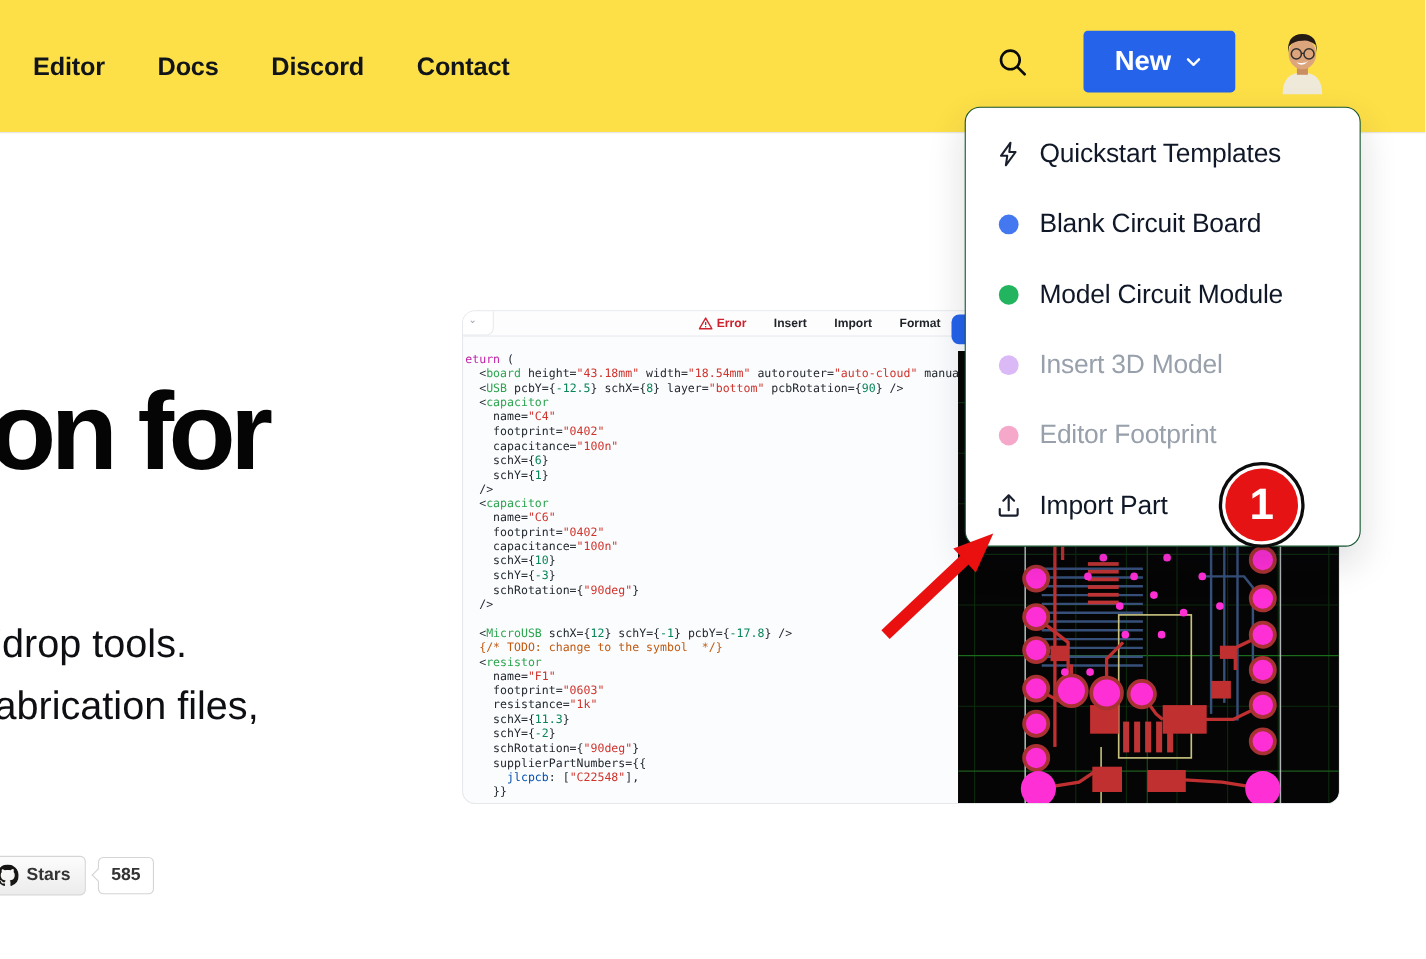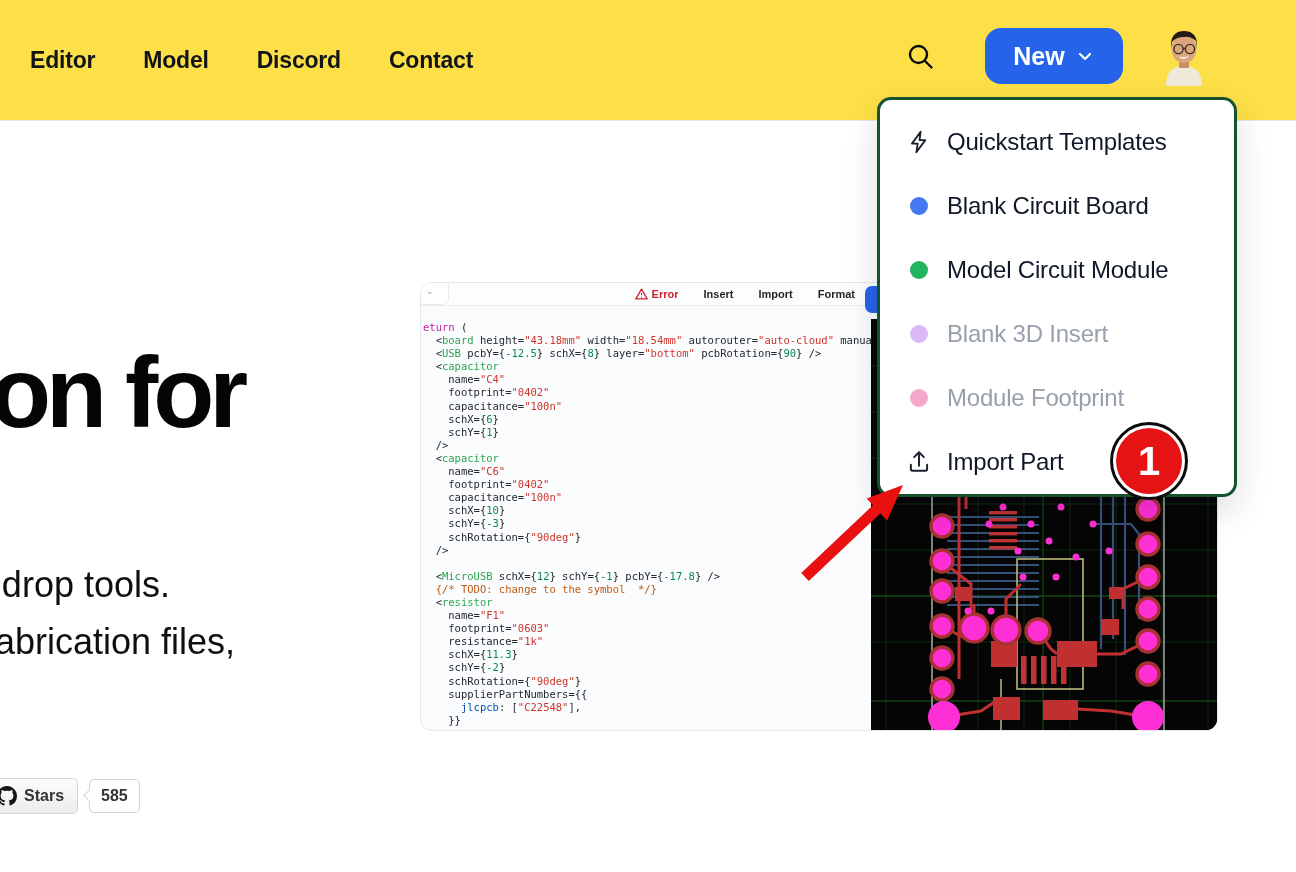--- a/index.html
+++ b/index.html
@@ -5,21 +5,21 @@
   html,body{margin:0;padding:0;background:#fff;}
   .stage{position:relative;width:1296px;height:872px;overflow:hidden;background:#fff;
          font-family:"Liberation Sans",sans-serif;}
 
   
   .topnav{position:absolute;left:0;top:0;width:1296px;height:120px;background:#fde047;
           border-bottom:1px solid #e6e8eb;z-index:1;}
   .navlinks{position:absolute;left:30px;top:0;height:120px;display:flex;align-items:center;gap:48px;}
   .navlink{font-size:23px;font-weight:700;color:#111418;cursor:pointer;letter-spacing:-.2px;}
   .search-ic{position:absolute;left:905px;top:41px;width:32px;height:32px;cursor:pointer;}
-  .new-btn{position:absolute;left:985px;top:28px;width:138px;height:56px;border:none;border-radius:16px;
+  .new-btn{position:absolute;left:985px;top:28px;width:138px;height:56px;border:none;border-radius:4px;
            background:#2563eb;color:#fff;font-family:inherit;font-size:25px;font-weight:600;
            display:flex;align-items:center;justify-content:center;gap:10px;cursor:pointer;}
   .avatar{position:absolute;left:1156px;top:26px;width:56px;height:60px;cursor:pointer;}
 
   
   .hero-heading{position:absolute;left:-10px;top:340px;margin:0;font-size:100px;line-height:1.05;
                 font-weight:900;letter-spacing:-5px;color:#050505;white-space:nowrap;}
   .hero-par{position:absolute;left:-5px;top:556px;font-size:36px;line-height:57px;color:#0d0f12;
             white-space:nowrap;}
   .gh{position:absolute;left:-14px;top:778px;display:flex;align-items:center;z-index:1;}
@@ -46,21 +46,21 @@
   .run-sliver{position:absolute;left:444px;top:3px;width:34px;height:27px;background:#2563eb;border-radius:7px;}
   .code{position:absolute;left:-2px;top:34px;width:452px;bottom:0;margin:4px;overflow:hidden;
         font-family:"DejaVu Sans Mono",monospace;font-size:10.5px;line-height:13.1px;white-space:pre;}
   .tk-k{color:#bf1fa6}.tk-t{color:#2da44e}.tk-s{color:#d0342c}.tk-n{color:#098658}
   .tk-c{color:#c05a11}.tk-b{color:#0550ae}.tk-p{color:#24292f}
   .pcb{position:absolute;left:450px;top:36px;width:348px;height:413px;border-radius:0 0 14px 0;
        overflow:hidden;background:#050505;}
 
   
   .dropdown{position:absolute;left:877px;top:97px;width:360px;height:400px;background:#fff;
-            border:3px solid #14532d;border-radius:14px;box-shadow:0 14px 34px rgba(20,24,40,.14);
+            border:1px solid #14532d;border-radius:14px;box-shadow:0 14px 34px rgba(20,24,40,.14);
             z-index:10;box-sizing:border-box;padding-top:10px;}
   .dd-item{height:64px;display:flex;align-items:center;padding-left:25px;gap:14px;cursor:pointer;}
   .dd-item .dd-ic{width:28px;display:flex;justify-content:center;}
   .dd-label{font-size:24px;font-weight:500;color:#101828;letter-spacing:-.2px;}
   .dd-item.disabled .dd-label{color:#98a0ab;}
   .dd-dot{width:18px;height:18px;border-radius:50%;}
   .badge{position:absolute;left:230px;top:322px;width:72px;height:72px;border:3px solid #0c0c0c;
          background:#fff;border-radius:50%;display:flex;align-items:center;justify-content:center;}
   .badge-inner{width:66px;height:66px;border-radius:50%;background:#e51313;color:#fff;font-size:40px;
          font-weight:700;display:flex;align-items:center;justify-content:center;}
@@ -68,21 +68,21 @@
   .arrow{position:absolute;left:770px;top:455px;z-index:20;pointer-events:none;}
 </style>
 </head>
 <body>
 
 <div class="stage">
 
   <header class="topnav">
     <nav class="navlinks" id="navlinks">
         <span class="navlink">Editor</span>
-        <span class="navlink">Model</span>
+        <span class="navlink">Docs</span>
         <span class="navlink">Discord</span>
         <span class="navlink">Contact</span>
       </nav>
 
     <span class="search-ic">
       <svg width="32" height="32" viewBox="0 0 32 32" fill="none">
         <circle cx="13.5" cy="13.5" r="8.5" stroke="#0a0a0a" stroke-width="2.4"></circle>
         <line x1="20" y1="20" x2="26.5" y2="26.5" stroke="#0a0a0a" stroke-width="2.4" stroke-linecap="round"></line>
       </svg>
     </span>
@@ -305,27 +305,27 @@
         <div class="dd-item">
           <span class="dd-ic">
             <span class="dd-dot" style="background: rgb(34, 180, 94);"></span>
           </span>
           <span class="dd-label">Model Circuit Module</span>
         </div>
         <div class="dd-item disabled">
           <span class="dd-ic">
             <span class="dd-dot" style="background: rgb(219, 184, 246);"></span>
           </span>
-          <span class="dd-label">Blank 3D Insert</span>
+          <span class="dd-label">Insert 3D Model</span>
         </div>
         <div class="dd-item disabled">
           <span class="dd-ic">
             <span class="dd-dot" style="background: rgb(246, 168, 202);"></span>
           </span>
-          <span class="dd-label">Module Footprint</span>
+          <span class="dd-label">Editor Footprint</span>
         </div>
         <div class="dd-item">
           <span class="dd-ic">
             <svg width="26" height="26" viewBox="0 0 24 24" fill="none" stroke="#1a1f2e" stroke-width="1.8" stroke-linecap="round" stroke-linejoin="round">
               <path d="M4.5 14.5v4a1.6 1.6 0 0 0 1.6 1.6h11.8a1.6 1.6 0 0 0 1.6-1.6v-4"></path>
               <path d="M12 15.5V3.5"></path>
               <path d="M7.5 7.5l4.5-4.5 4.5 4.5"></path>
             </svg>
           </span>
           <span class="dd-label">Import Part</span>

